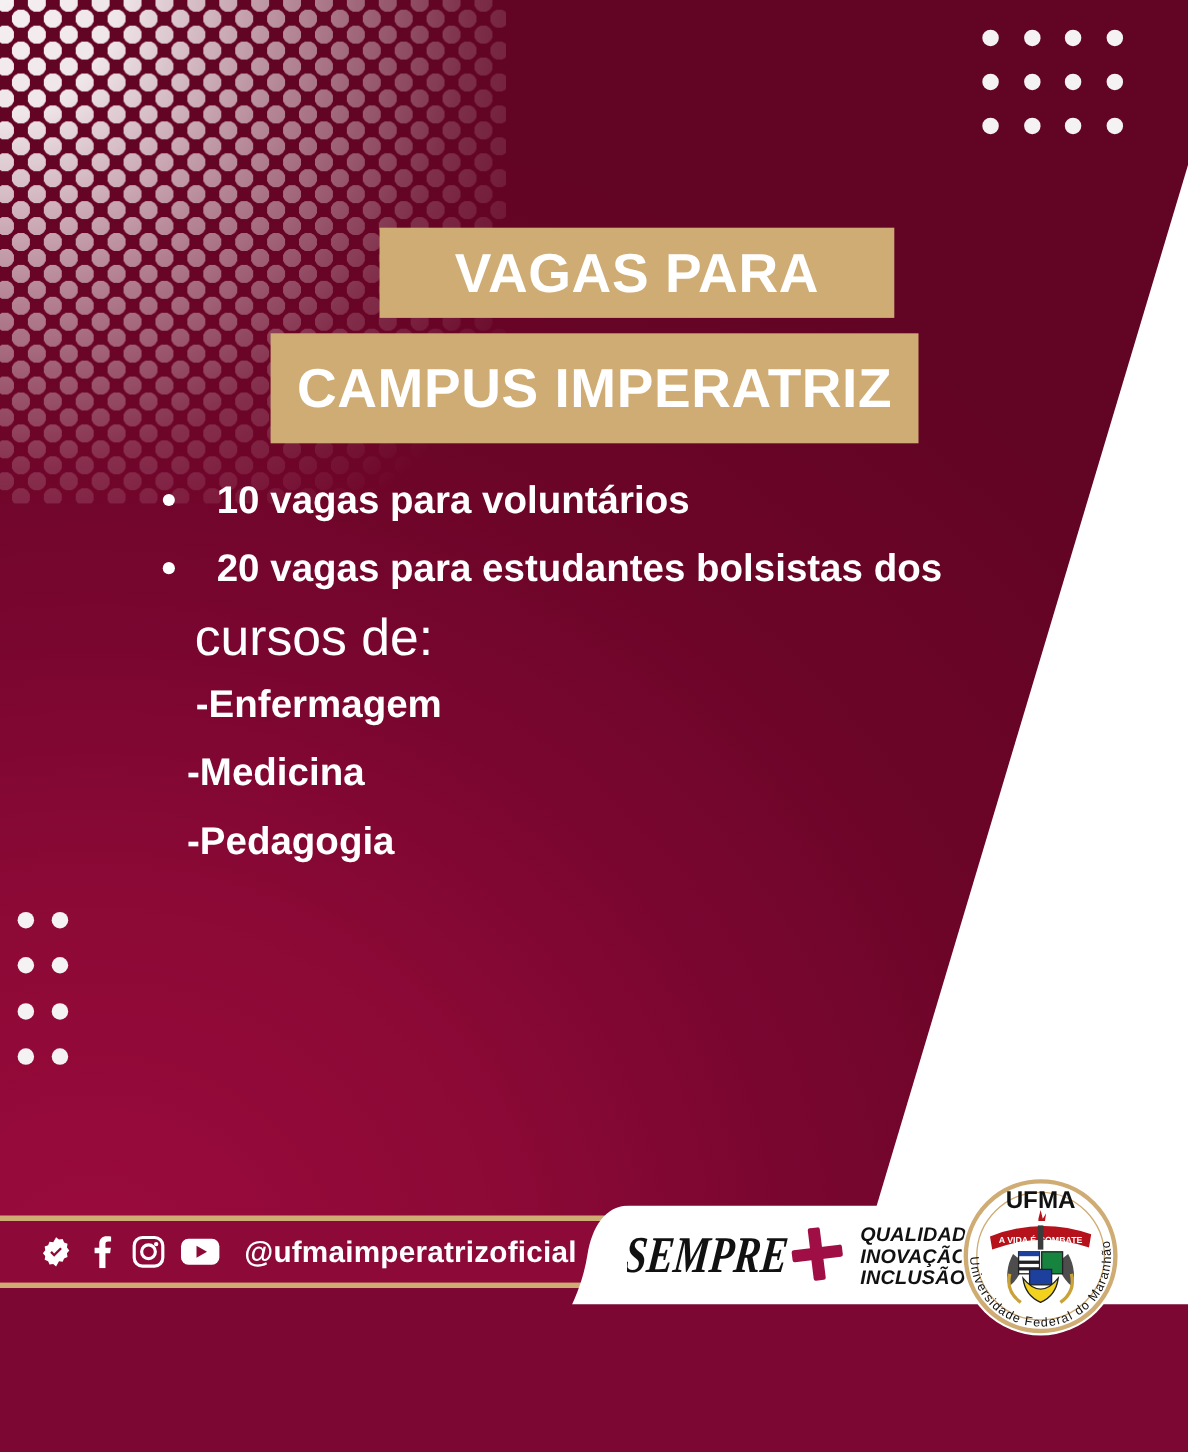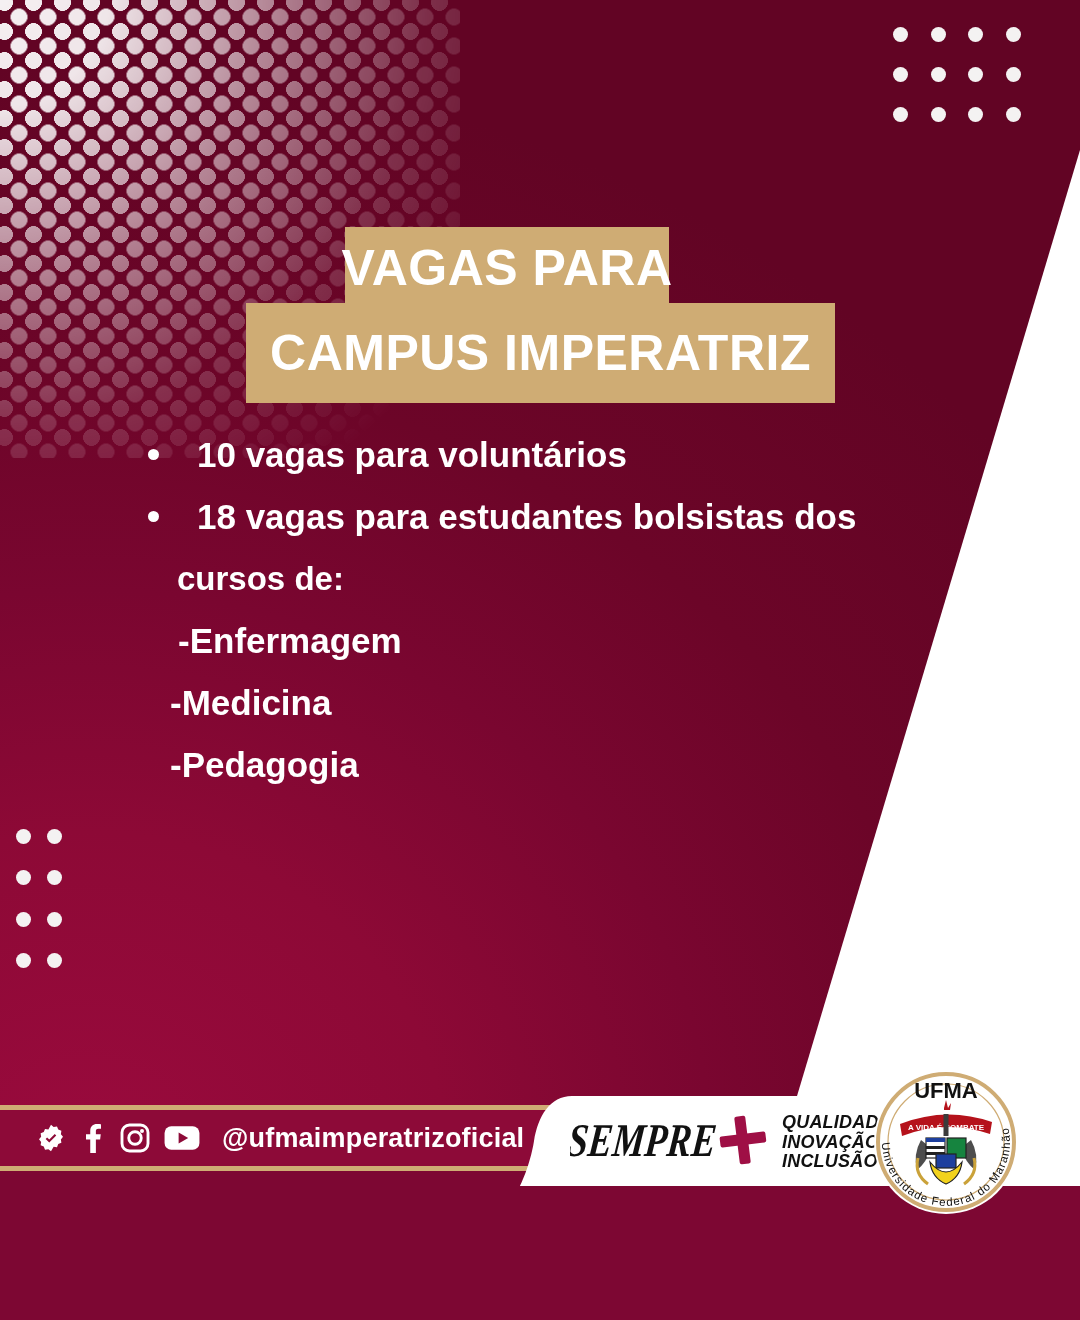--- a/index.html
+++ b/index.html
@@ -46,29 +46,29 @@
   
   .wedge{
     position:absolute;left:0;top:0;width:1080px;height:1320px;pointer-events:none;
   }
 
   
   .banner{
     position:absolute;background:#cfac74;display:flex;align-items:center;
     color:#ffffff;font-weight:800;letter-spacing:.5px;white-space:nowrap;
   }
-  #banner1{left:345px;top:207px;width:324px;height:82px;justify-content:center;font-size:50px;margin-top:20px;}
+  #banner1{left:345px;top:207px;width:468px;height:82px;justify-content:center;font-size:50px;}
   #banner2{left:246px;top:303px;width:589px;height:100px;justify-content:center;font-size:50px;}
 
   
   .list{position:absolute;left:148px;top:424px;width:830px;}
   .bullet-row{display:flex;align-items:flex-start;color:#ffffff;font-weight:700;font-size:35px;line-height:62px;}
   .bullet-dot{flex:0 0 auto;width:11px;height:11px;border-radius:50%;background:#fff;margin:25px 18px 0 0;}
   .bullet-text{flex:1 1 auto;margin-left:20px;}
-  .cont-line{color:#fff;font-weight:700;font-size:33px;line-height:62px;padding-left:29px;}
+  .cont-line{color:#fff;font-weight:400;font-size:47px;line-height:62px;padding-left:29px;}
   .course{color:#ffffff;font-weight:700;font-size:35px;line-height:62px;}
   .course.ind{padding-left:30px;}
   .course.ind2{padding-left:22px;}
 
   
   .footer-band{
     position:absolute;left:0;top:1110px;width:1080px;height:56px;background:#8d0a38;
   }
   .gold-line{position:absolute;left:0;width:1080px;height:5px;background:#cfac74;}
   #gold-top{top:1105px;}
@@ -138,21 +138,21 @@
   <div class="banner" id="banner1">VAGAS PARA</div>
   <div class="banner" id="banner2">CAMPUS IMPERATRIZ</div>
 
   <div class="list">
     <div class="bullet-row">
       <span class="bullet-dot"></span>
       <span class="bullet-text">10 vagas para voluntários</span>
     </div>
     <div class="bullet-row">
       <span class="bullet-dot"></span>
-      <span class="bullet-text">18 vagas para estudantes bolsistas dos</span>
+      <span class="bullet-text">20 vagas para estudantes bolsistas dos</span>
     </div>
     <div class="cont-line">cursos de:</div>
 
     <div class="course ind">-Enfermagem</div>
     <div class="course ind2">-Medicina</div>
     <div class="course ind2">-Pedagogia</div>
   </div>
 
   <div class="footer-band"></div>
   <div class="gold-line" id="gold-top"></div>

